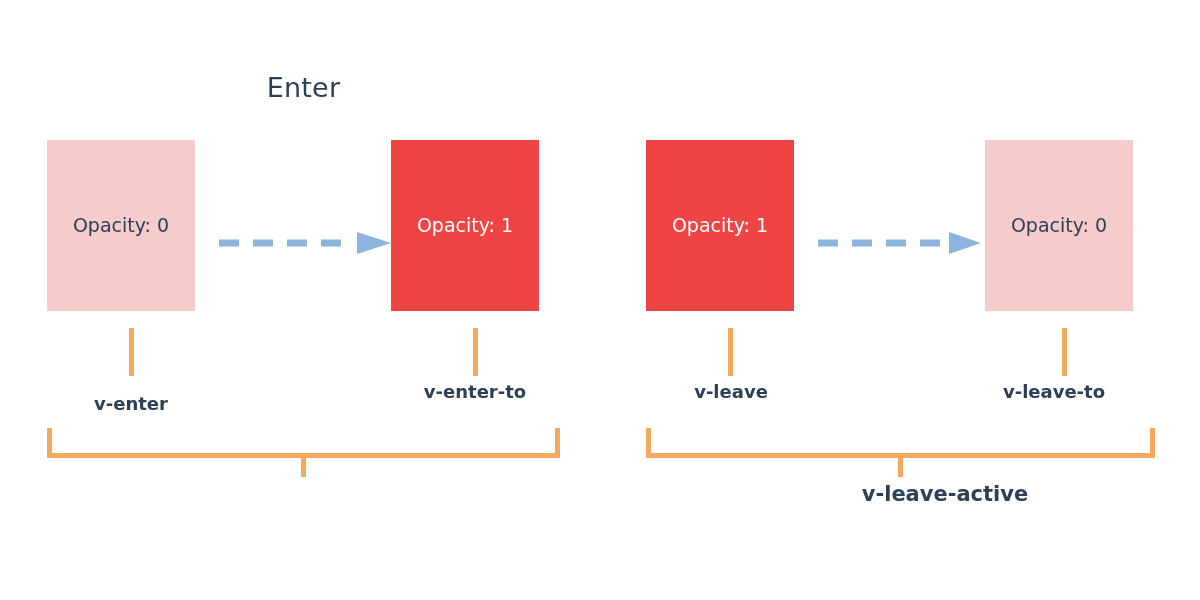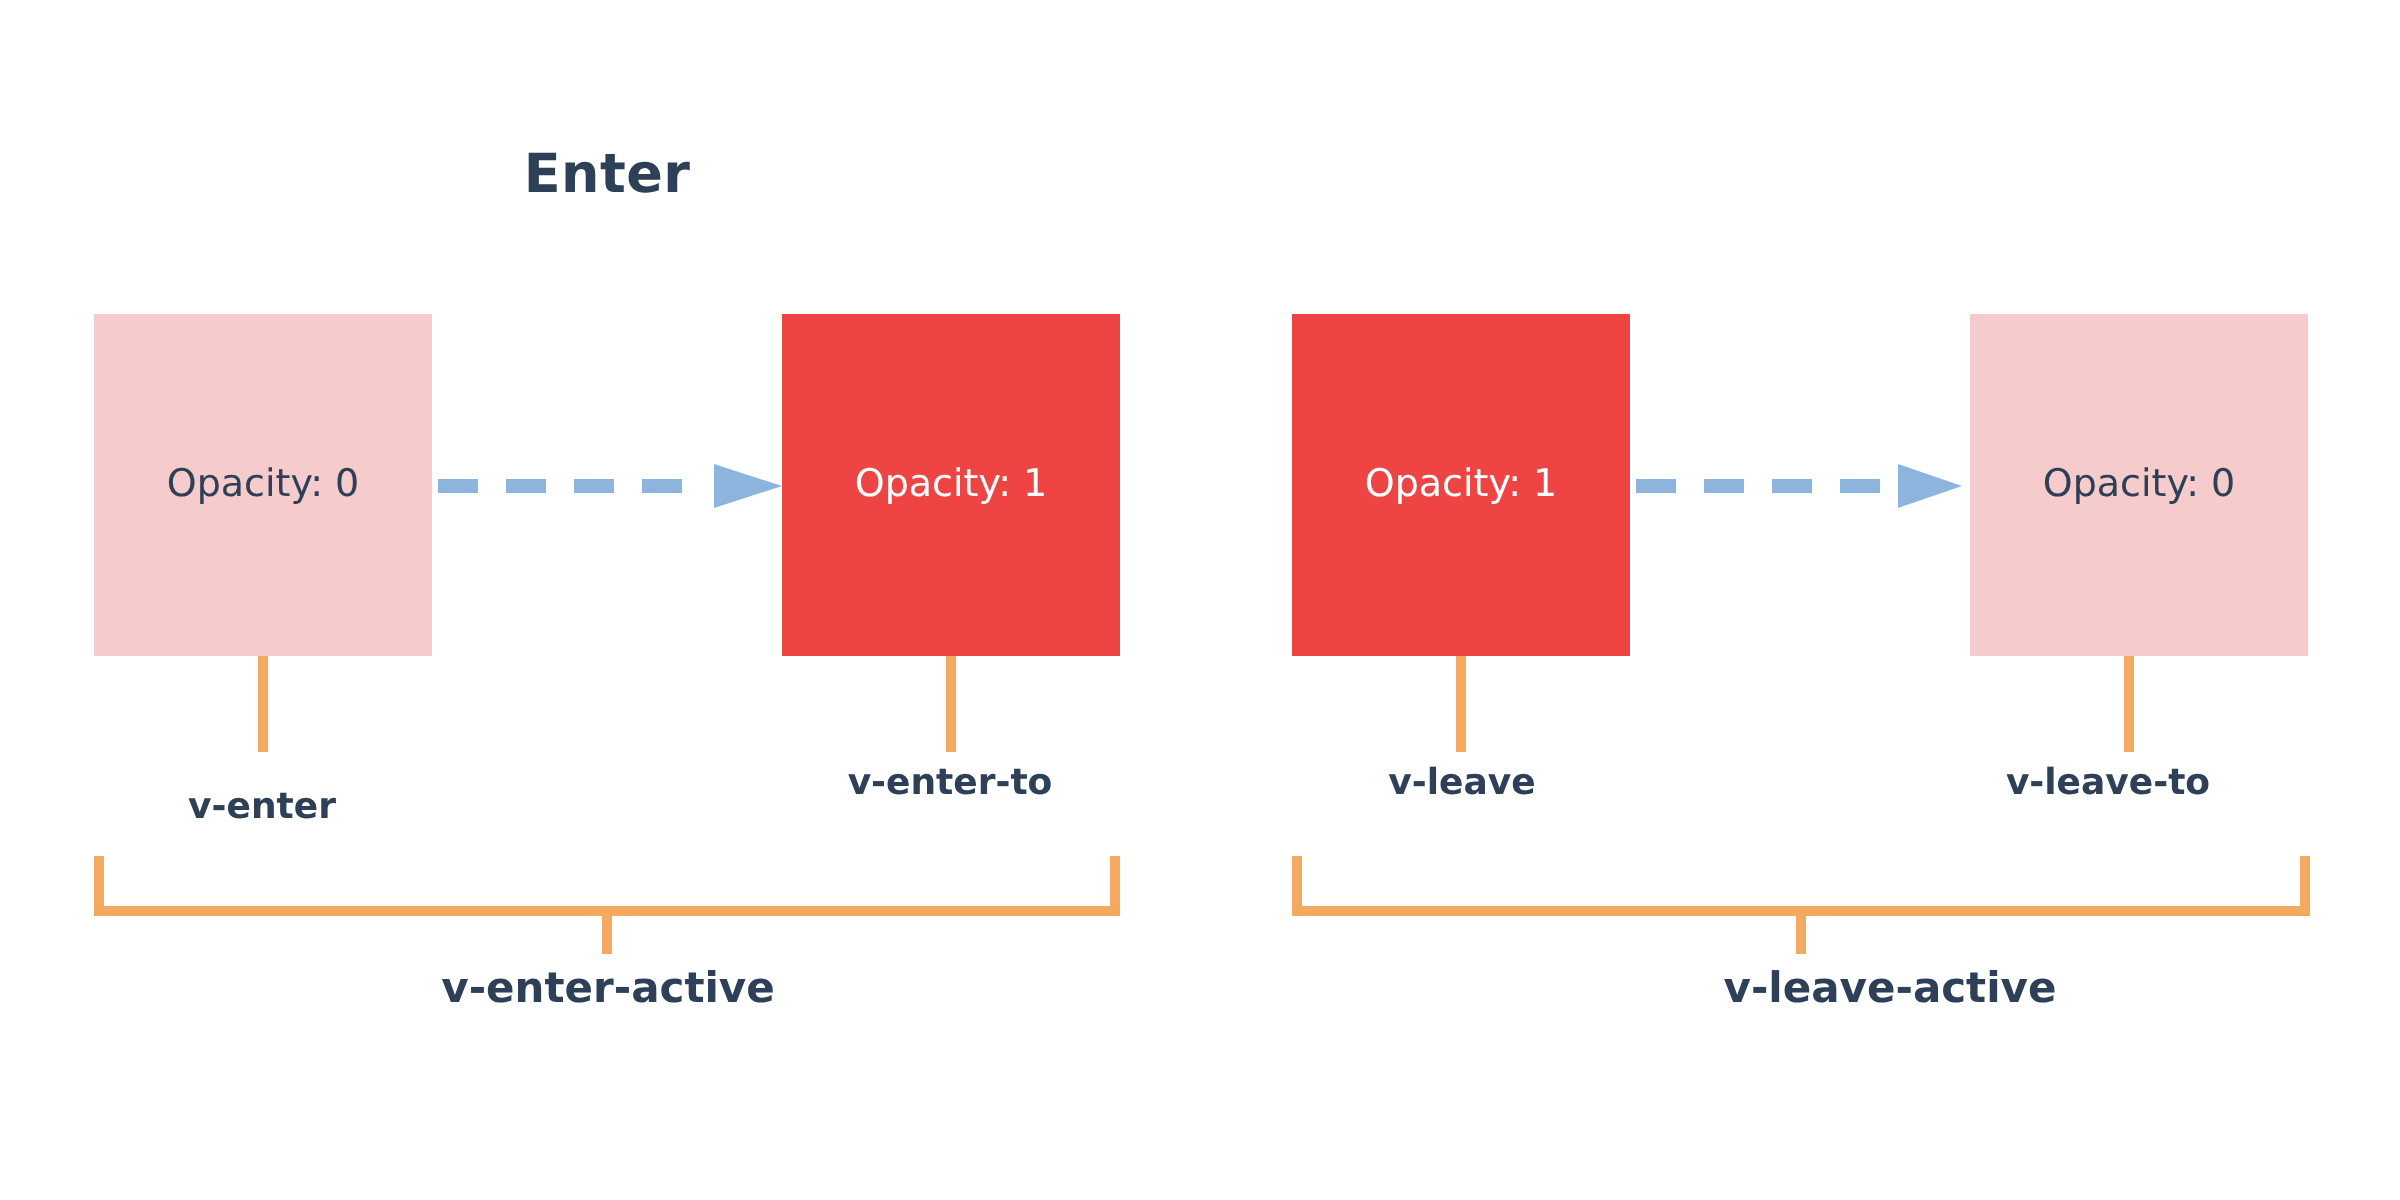--- a/index.html
+++ b/index.html
@@ -23,29 +23,29 @@
     position: absolute;
     top: 0;
     height: 600px;
   }
   .section-title {
     position: absolute;
     top: 74px;
     width: 100%;
     text-align: center;
     font-size: 27px;
-    font-weight: bold;
+    font-weight: normal;
     color: #2e4057;
     letter-spacing: 0.2px;
     line-height: 1;
   }
   .state-box {
     position: absolute;
-    top: 157px;
-    width: 169px;
+    top: 140px;
+    width: 148px;
     height: 171px;
     display: flex;
     align-items: center;
     justify-content: center;
   }
   .state-box .box-label {
     font-size: 19px;
     line-height: 1;
   }
   .box-faded {
@@ -134,21 +134,20 @@
     </div>
 
     <div class="tick-stem" style="left:129px;"></div>
     <div class="tick-label" style="left:131px;margin-top:12px;">v-enter</div>
 
     <div class="tick-stem" style="left:473px;"></div>
     <div class="tick-label" style="left:475px;text-align:center;">v-enter-to</div>
 
     <div class="bracket" style="left:47px; width:513px;"></div>
     <div class="bracket-stem" style="left:301px;"></div>
-    <div class="bracket-label" style="left:304px;">v-enter-active</div>
   </div>
 
   <div class="section" style="left:607px; width:593px;">
 
 
     <div class="state-box box-solid" style="left:39px;">
       <span class="box-label">Opacity: 1</span>
     </div>
 
     <div class="arrow-wrap" style="left:208px; width:166px;">

